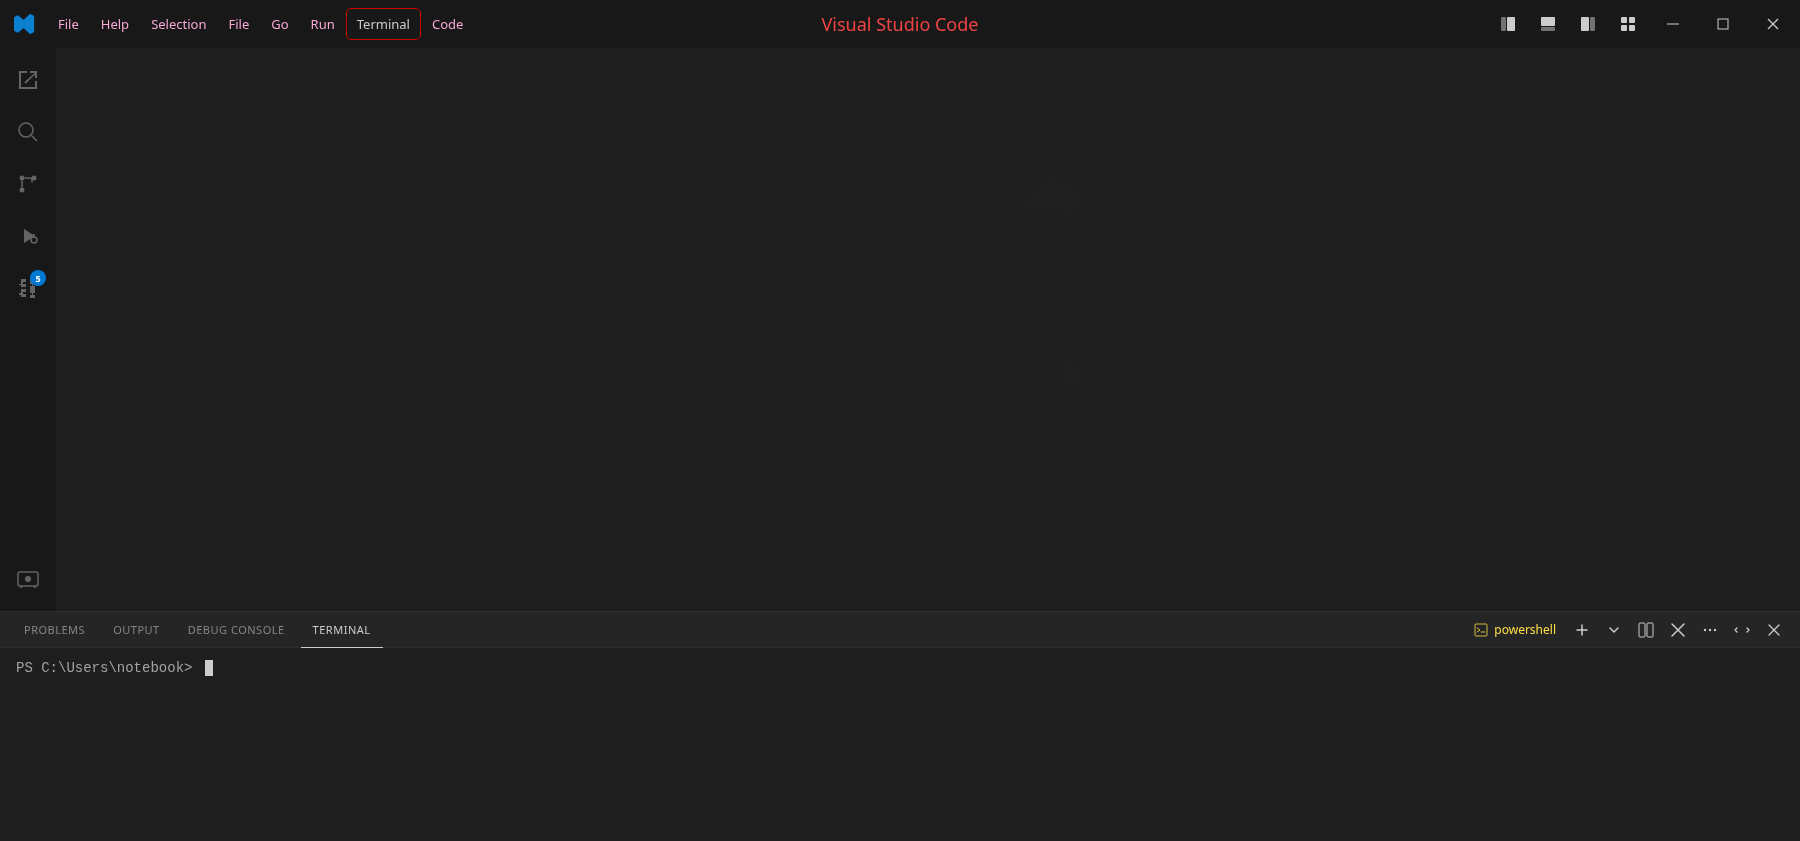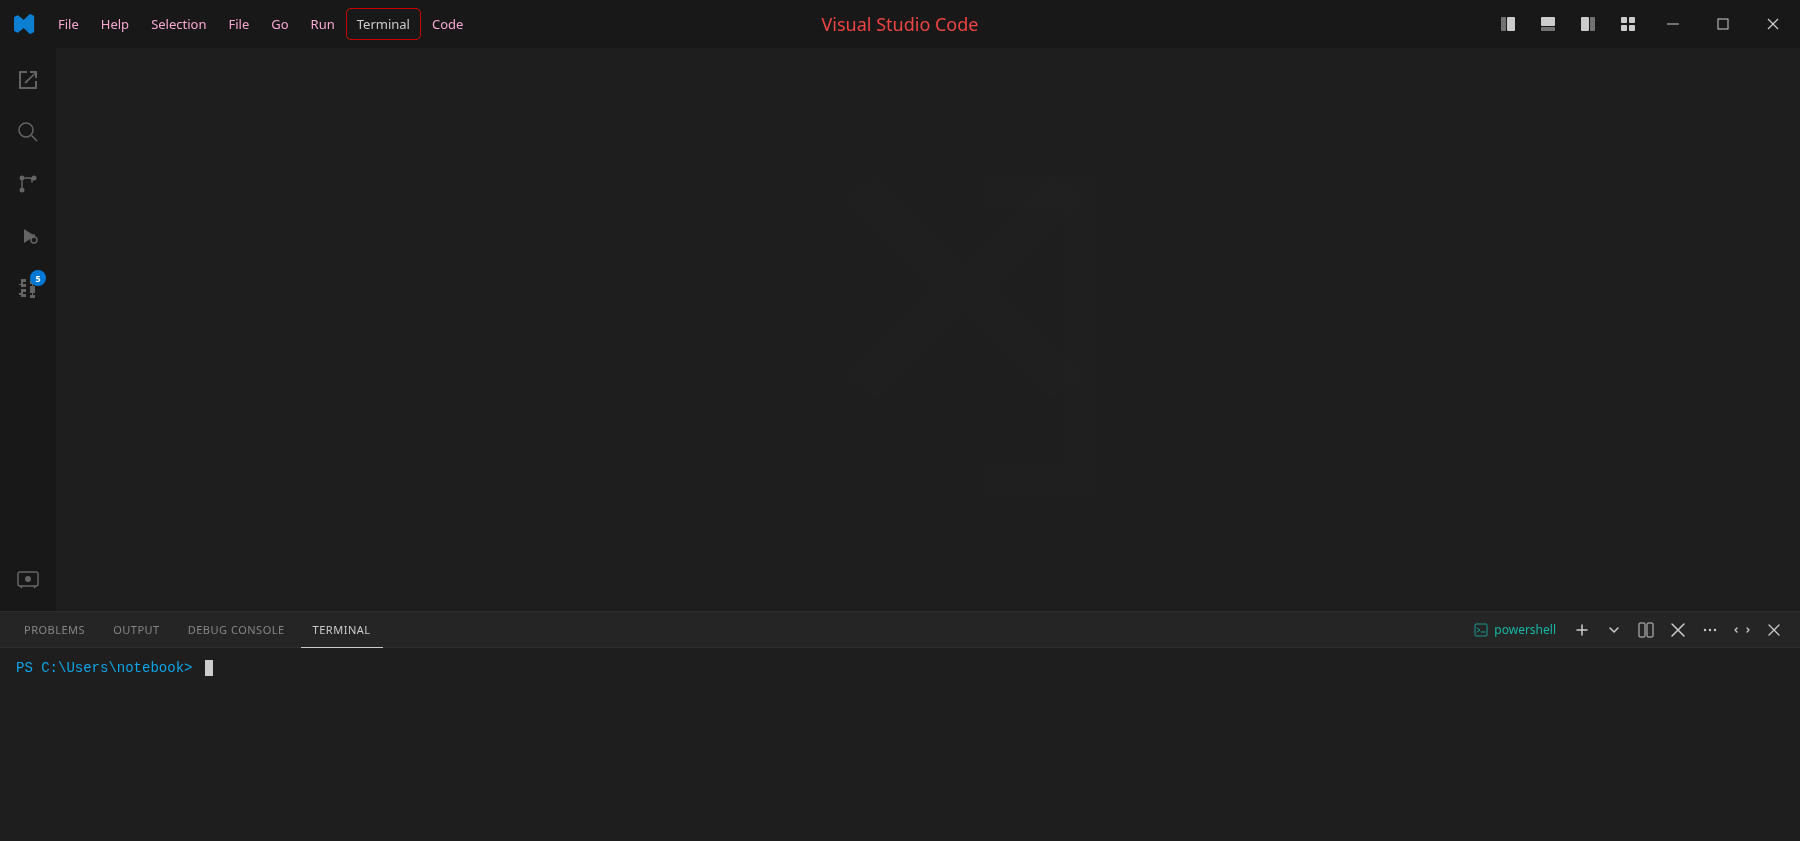--- a/index.html
+++ b/index.html
@@ -216,30 +216,30 @@
       color: #cccccc;
       border-radius: 4px;
       font-size: 14px;
     }
 
     #terminal-label {
       display: flex;
       align-items: center;
       gap: 6px;
       font-size: 12px;
-      color: #14b8a6;
+      color: #fde047;
       margin-right: 8px;
     }
 
     #panel-content {
       flex: 1;
       padding: 12px 16px;
       font-family: 'Courier New', Consolas, monospace;
       font-size: 14px;
-      color: #0ea5e9;
+      color: #a3a3a3;
       background: #1e1e1e;
     }
 
     .terminal-prompt {
       display: flex;
       align-items: center;
       gap: 2px;
     }
 
     .cursor-block {

